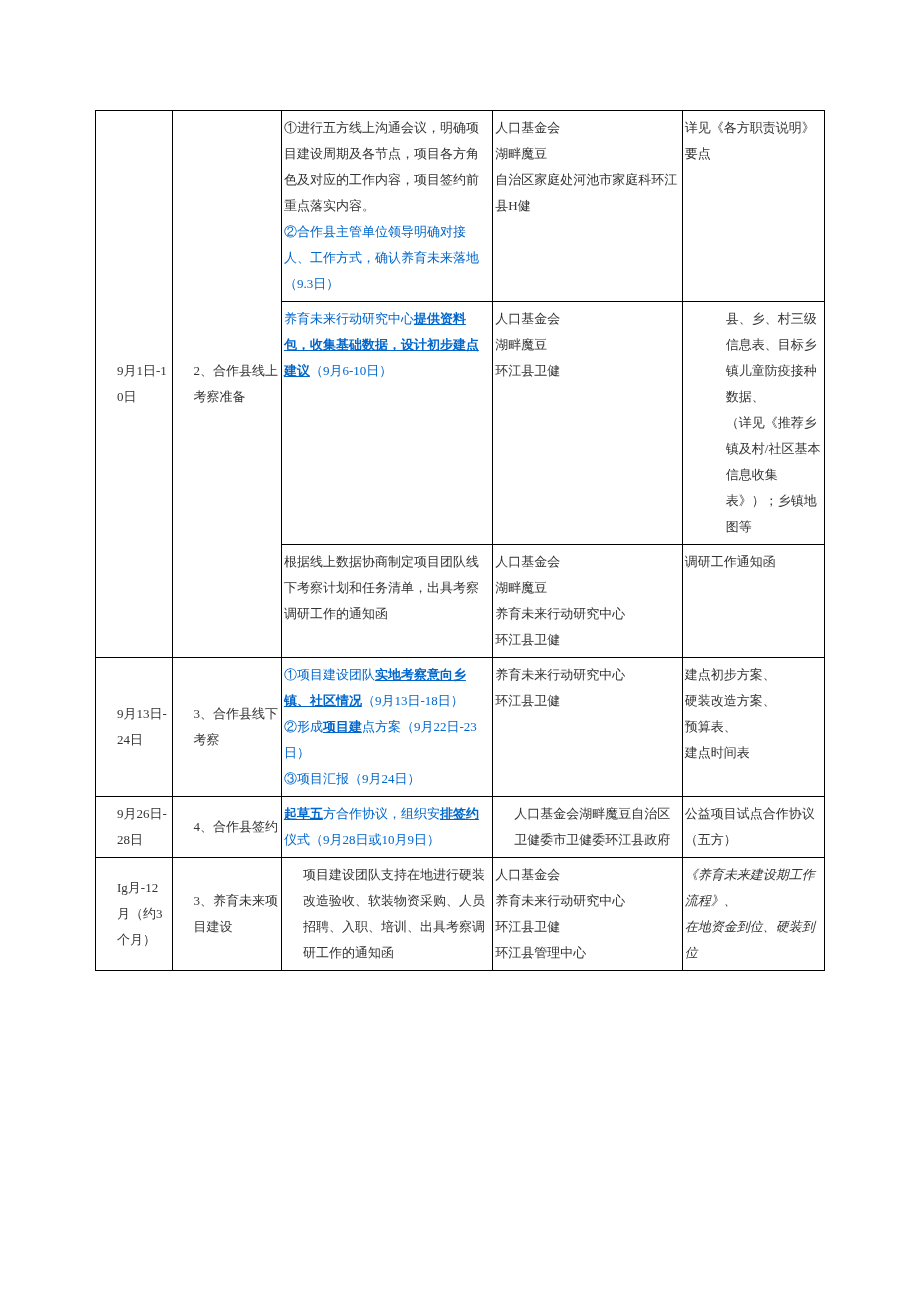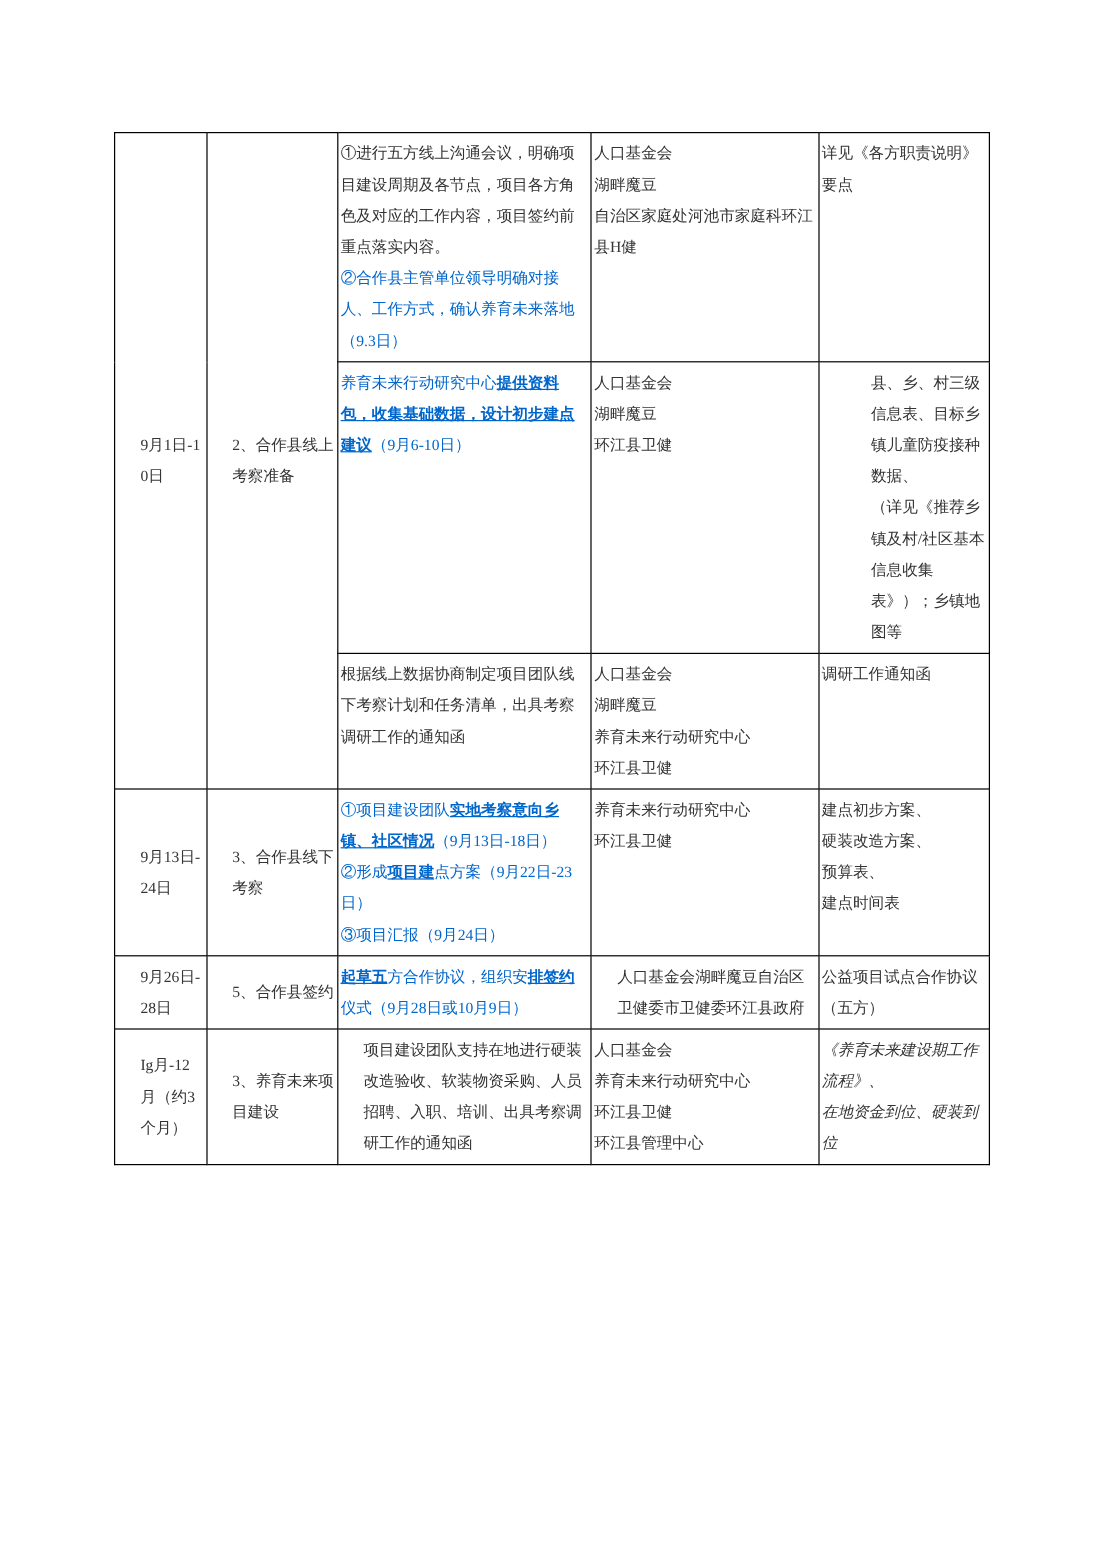--- a/index.html
+++ b/index.html
@@ -101,21 +101,21 @@
       <td style="white-space: pre-line;">养育未来行动研究中心
 环江县卫健</td>
       <td style="white-space: pre-line;">建点初步方案、
 硬装改造方案、
 预算表、
 建点时间表</td>
     </tr>
 
     <tr>
       <td class="center">9月26日-28日</td>
-      <td class="center">5、合作县签约</td>
+      <td class="center">4、合作县签约</td>
       <td>
         <span class="highlight bold">起草五</span><span class="highlight">方合作协议，组织安</span><span class="highlight bold">排签约</span><span class="highlight">仪式（9月28日或10月9日）</span>
       </td>
       <td class="center" style="white-space: pre-line;">人口基金会湖畔魔豆自治区卫健委市卫健委环江县政府</td>
       <td style="white-space: pre-line;">公益项目试点合作协议（五方）</td>
     </tr>
 
     <tr>
       <td class="center">Ig月-12月（约3个月）</td>
       <td class="center">3、养育未来项目建设</td>

